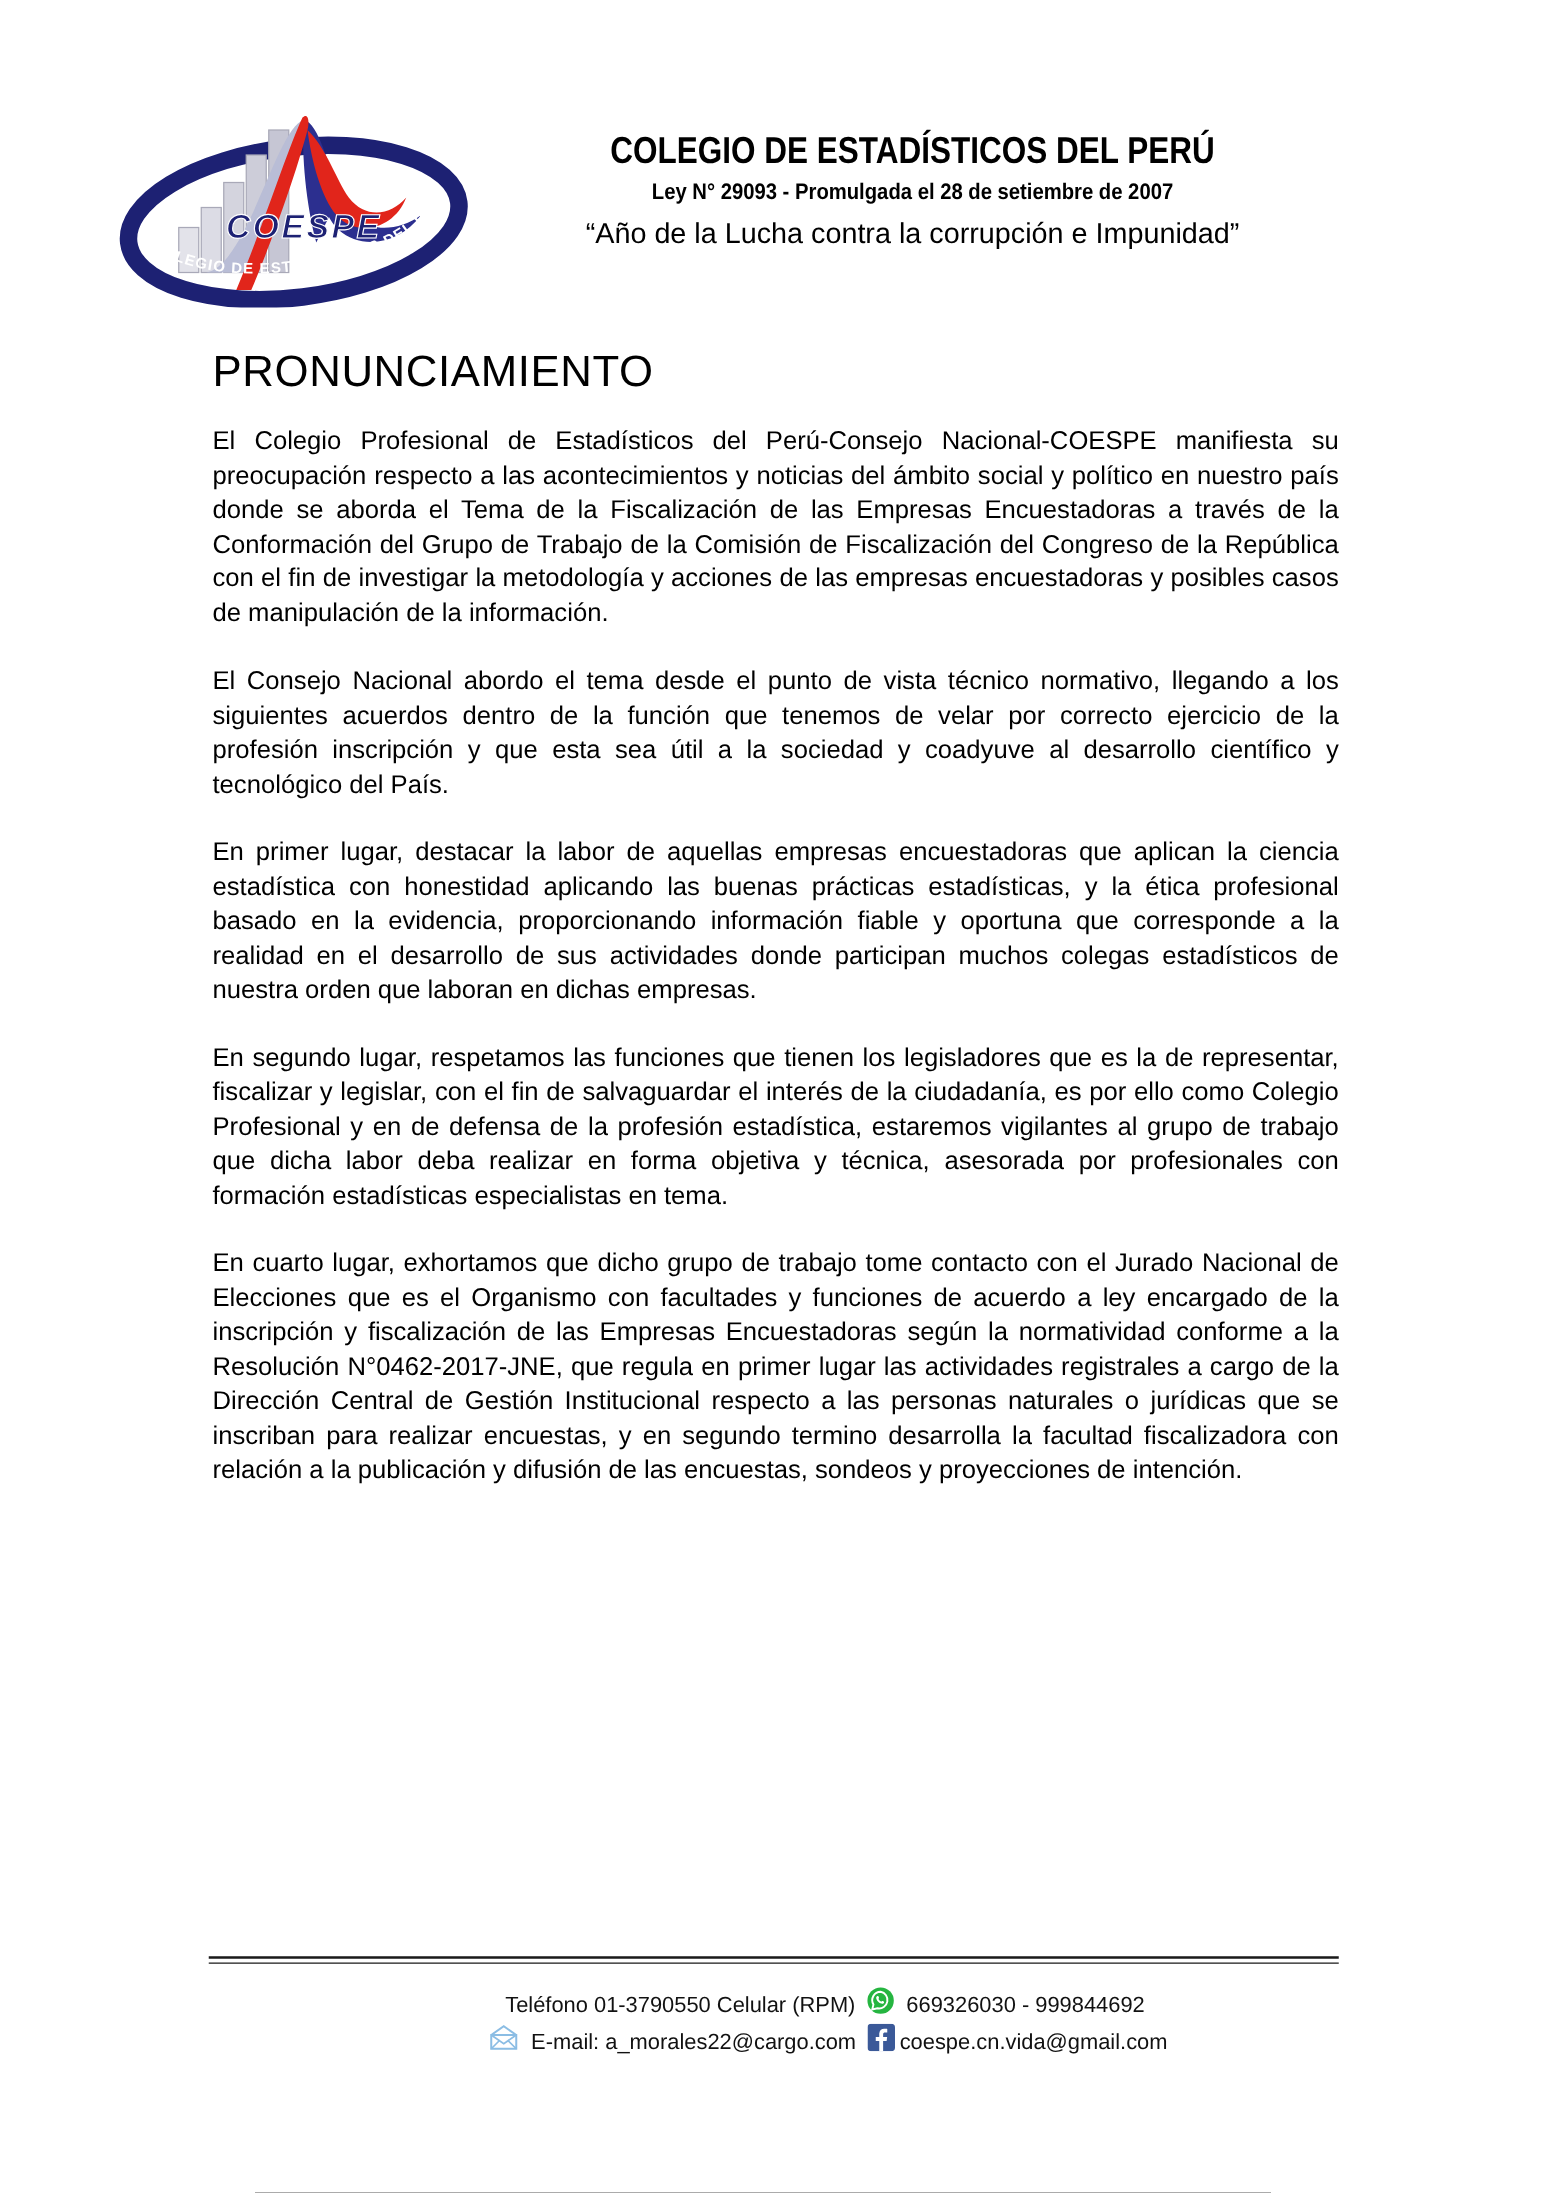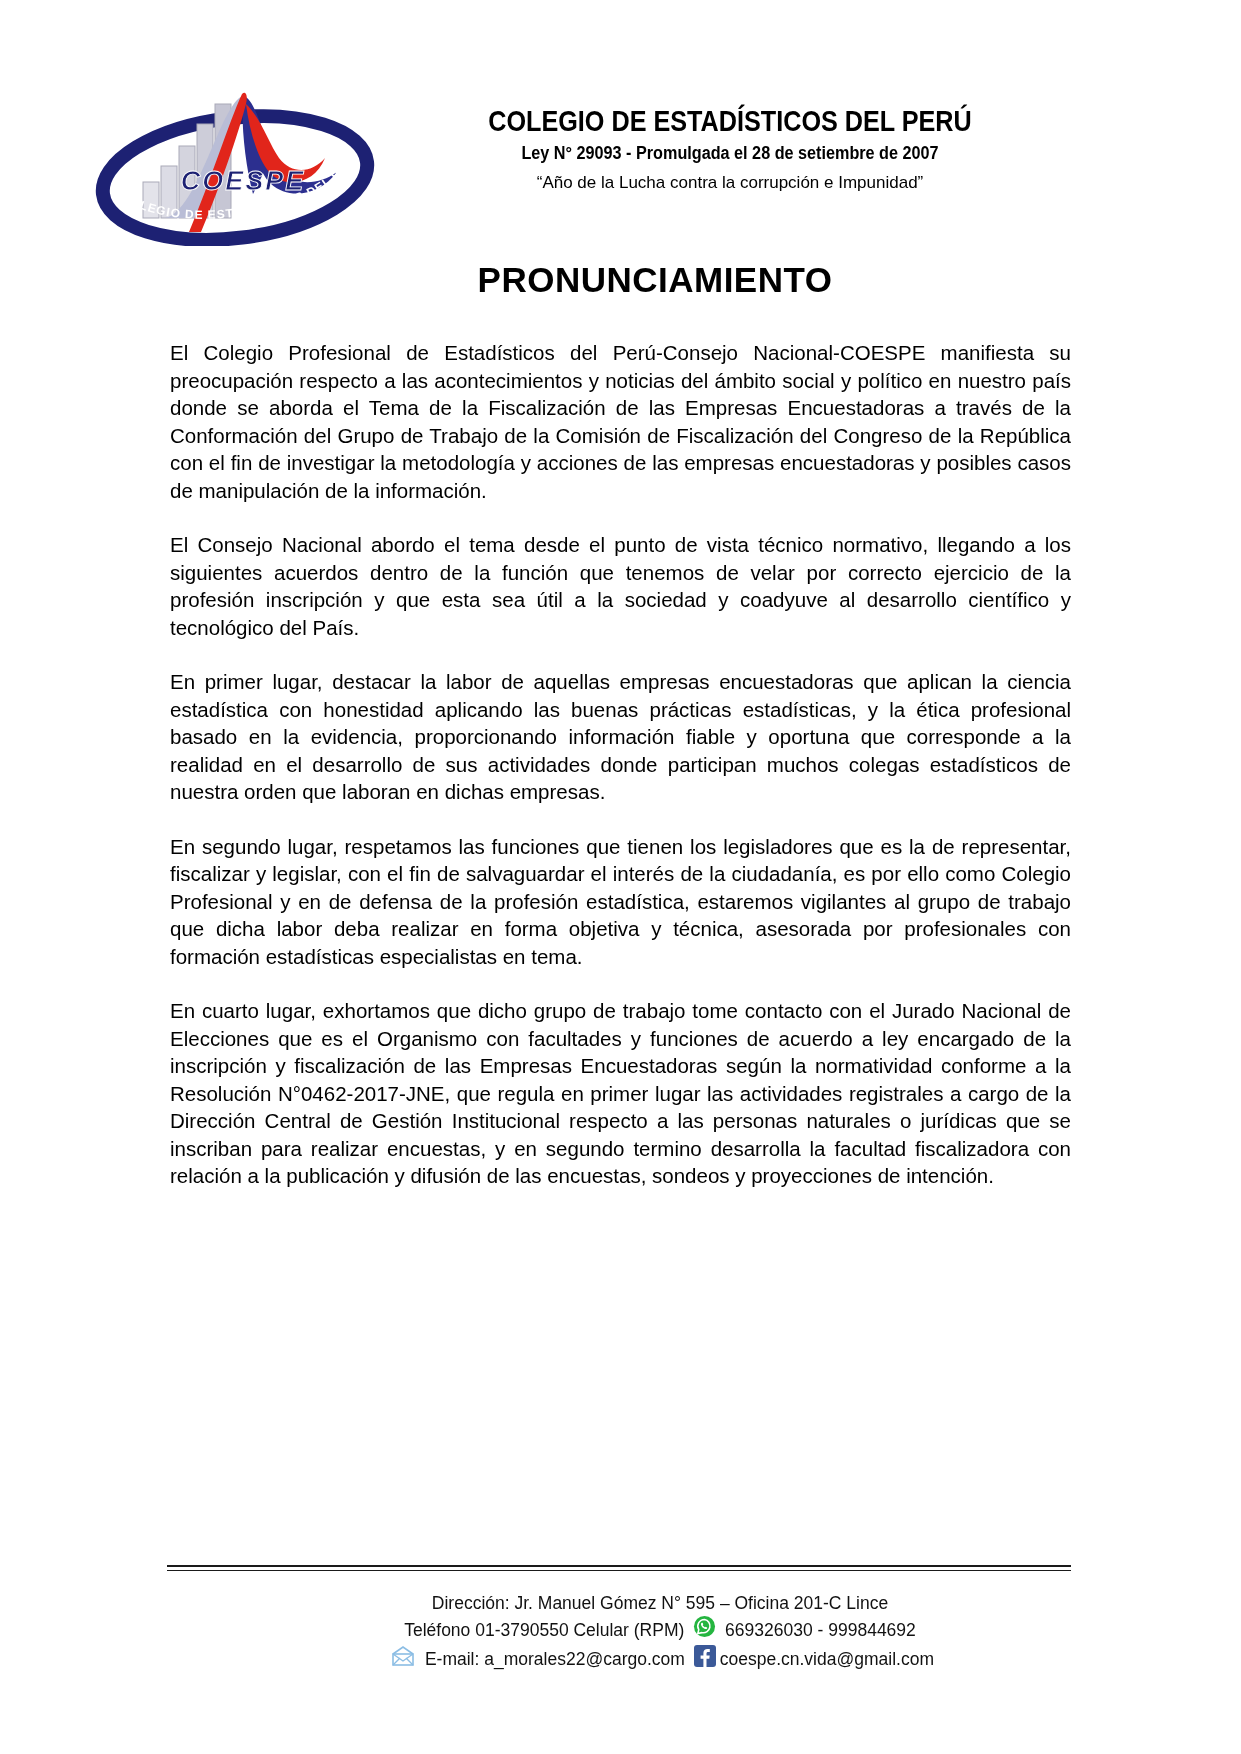--- a/index.html
+++ b/index.html
@@ -8,25 +8,25 @@
     background:#ffffff; color:#000;
     font-family:"Liberation Sans", sans-serif;
     overflow:hidden;
   }
   
   .logo-box { position:absolute; left:93px; top:84px; width:284px; height:162px; }
   .header-text { position:absolute; left:440px; top:104px; width:580px; text-align:center; }
   .org-name  { font-size:30px; font-weight:bold; transform:scaleX(0.84); transform-origin:50% 50%; white-space:nowrap; }
   .council   { font-size:27px; font-weight:bold; margin-top:3px; white-space:nowrap; }
   .law-line  { font-size:18px; font-weight:bold; margin-top:5px; transform:scaleX(0.90); transform-origin:50% 50%; white-space:nowrap; }
-  .motto     { font-size:17px; margin-top:9px; white-space:nowrap; }
+  .motto     { font-size:23px; margin-top:9px; white-space:nowrap; }
   
   .doc-title {
-    position:absolute; top:260px; left:170px; width:970px;
-    text-align:center; font-size:35px; font-weight:bold; letter-spacing:0.5px;
+    position:absolute; top:278px; left:170px; width:970px;
+    text-align:left; font-size:35px; font-weight:normal; letter-spacing:0.5px;
   }
   
   .body-text {
     position:absolute; top:339px; left:170px; width:901px;
     font-size:20.5px; line-height:27.5px; text-align:justify;
   }
   .para { margin:0 0 27px 0; }
   
   .footer-rule {
     position:absolute; top:1565px; left:167px; width:904px; height:3px;
@@ -90,21 +90,20 @@
     <p class="para">El Colegio Profesional de Estadísticos del Perú-Consejo Nacional-COESPE manifiesta su preocupación respecto a las acontecimientos y noticias del ámbito social y político en nuestro país donde se aborda el Tema de la Fiscalización de las Empresas Encuestadoras a través de la Conformación del Grupo de Trabajo de la Comisión de Fiscalización del Congreso de la República con el fin de investigar la metodología y acciones de las empresas encuestadoras y posibles casos de manipulación de la información.</p>
     <p class="para">El Consejo Nacional abordo el tema desde el punto de vista técnico normativo, llegando a los siguientes acuerdos dentro de la función que tenemos de velar por correcto ejercicio de la profesión inscripción y que esta sea útil a la sociedad y coadyuve al desarrollo científico y tecnológico del País.</p>
     <p class="para">En primer lugar, destacar la labor de aquellas empresas encuestadoras que aplican la ciencia estadística con honestidad aplicando las buenas prácticas estadísticas, y la ética profesional basado en la evidencia, proporcionando información fiable y oportuna que corresponde a la realidad en el desarrollo de sus actividades donde participan muchos colegas estadísticos de nuestra orden que laboran en dichas empresas.</p>
     <p class="para">En segundo lugar, respetamos las funciones que tienen los legisladores que es la de representar, fiscalizar y legislar, con el fin de salvaguardar el interés de la ciudadanía, es por ello como Colegio Profesional y en de defensa de la profesión estadística, estaremos vigilantes al grupo de trabajo que dicha labor deba realizar en forma objetiva y técnica, asesorada por profesionales con formación estadísticas especialistas en tema.</p>
     <p class="para">En cuarto lugar, exhortamos que dicho grupo de trabajo tome contacto con el Jurado Nacional de Elecciones que es el Organismo con facultades y funciones de acuerdo a ley encargado de la inscripción y fiscalización de las Empresas Encuestadoras según la normatividad conforme a la Resolución N°0462-2017-JNE, que regula en primer lugar las actividades registrales a cargo de la Dirección Central de Gestión Institucional respecto a las personas naturales o jurídicas que se inscriban para realizar encuestas, y en segundo termino desarrolla la facultad fiscalizadora con relación a la publicación y difusión de las encuestas, sondeos y proyecciones de intención.</p>
   </div>
 
   <div class="footer-rule"></div>
 
   <div class="footer-block">
-    <div class="footer-row">Dirección: Jr. Manuel Gómez N° 595 – Oficina 201-C Lince</div>
 
     <div class="footer-row">
       <span>Teléfono 01-3790550 Celular (RPM)</span>
       <span class="ficon">
         <svg width="23" height="23" viewBox="0 0 24 24">
           <circle cx="12" cy="12" r="11" fill="#25b540"></circle>
           <path d="M12 4.6a7 7 0 0 0-6 10.6L5 19.4l4.4-1a7 7 0 1 0 2.6-13.8z" fill="none" stroke="#ffffff" stroke-width="1.6"></path>
           <path d="M9.3 8.2c.8-.3 1 .4 1.3 1.1.2.6-.1.9-.5 1.2.4 1 1.3 1.9 2.4 2.4.3-.4.7-.8 1.2-.5.7.3 1.4.6 1.1 1.3-.3.8-1.3 1.1-2.3.8-1.9-.6-3.5-2.2-4.1-4.1-.3-1 .1-1.9.9-2.2z" fill="#ffffff"></path>
         </svg>
       </span>

